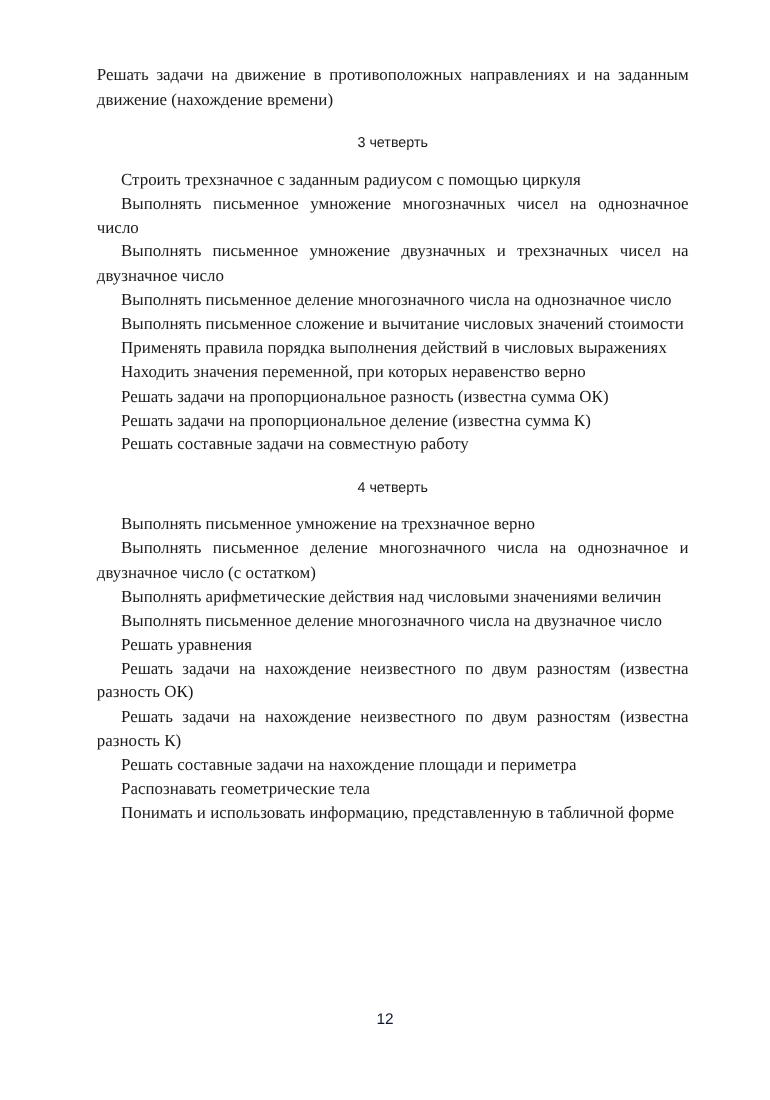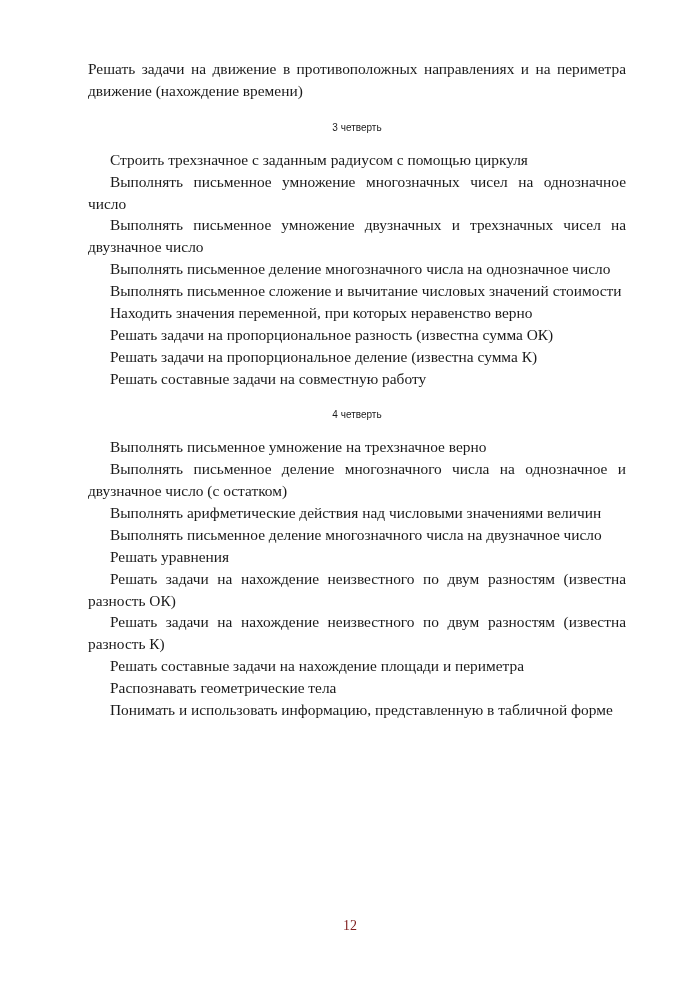--- a/index.html
+++ b/index.html
@@ -31,55 +31,56 @@
     text-align: justify;
     text-indent: 22px;
     hyphens: manual;
   }
   p.para.noindent {
     text-indent: 0;
   }
   .heading {
     margin: 0;
     font-family: "Liberation Sans", sans-serif;
-    font-size: 10px;
+    font-size: 13px;
     font-weight: normal;
     text-align: center;
     text-indent: 0;
   }
   .gap-before-heading { height: 20px; }
   .gap-after-heading { height: 16px; }
   .page-number {
     position: absolute;
     left: 0;
     right: 0;
     top: 918px;
     text-align: center;
-    font-family: Liberation Serif, serif;
+    font-family: Liberation Sans, sans-serif;
     font-size: 14px;
-    color: #7f1d1d;
+    color: #0f172a;
   }
 </style>
 </head>
 <body>
 
 <div class="page">
   <div class="content">
 
-    <p class="para noindent">Решать задачи на движение в противоположных направлениях и на периметра движение (нахождение времени)</p>
+    <p class="para noindent">Решать задачи на движение в противоположных направлениях и на заданным движение (нахождение времени)</p>
 
     <div class="gap-before-heading"></div>
     <h2 class="heading">3 четверть</h2>
     <div class="gap-after-heading"></div>
 
     <p class="para">Строить трехзначное с заданным радиусом с помощью циркуля</p>
     <p class="para">Выполнять письменное умножение многозначных чисел на однозначное число</p>
     <p class="para">Выполнять письменное умножение двузначных и трехзначных чисел на двузначное число</p>
     <p class="para">Выполнять письменное деление многозначного числа на однозначное число</p>
     <p class="para">Выполнять письменное сложение и вычитание числовых значений стоимости</p>
+    <p class="para">Применять правила порядка выполнения действий в числовых выражениях</p>
     <p class="para">Находить значения переменной, при которых неравенство верно</p>
     <p class="para">Решать задачи на пропорциональное разность (известна сумма ОК)</p>
     <p class="para">Решать задачи на пропорциональное деление (известна сумма К)</p>
     <p class="para">Решать составные задачи на совместную работу</p>
 
     <div class="gap-before-heading"></div>
     <h2 class="heading">4 четверть</h2>
     <div class="gap-after-heading"></div>
 
     <p class="para">Выполнять письменное умножение на трехзначное верно</p>

